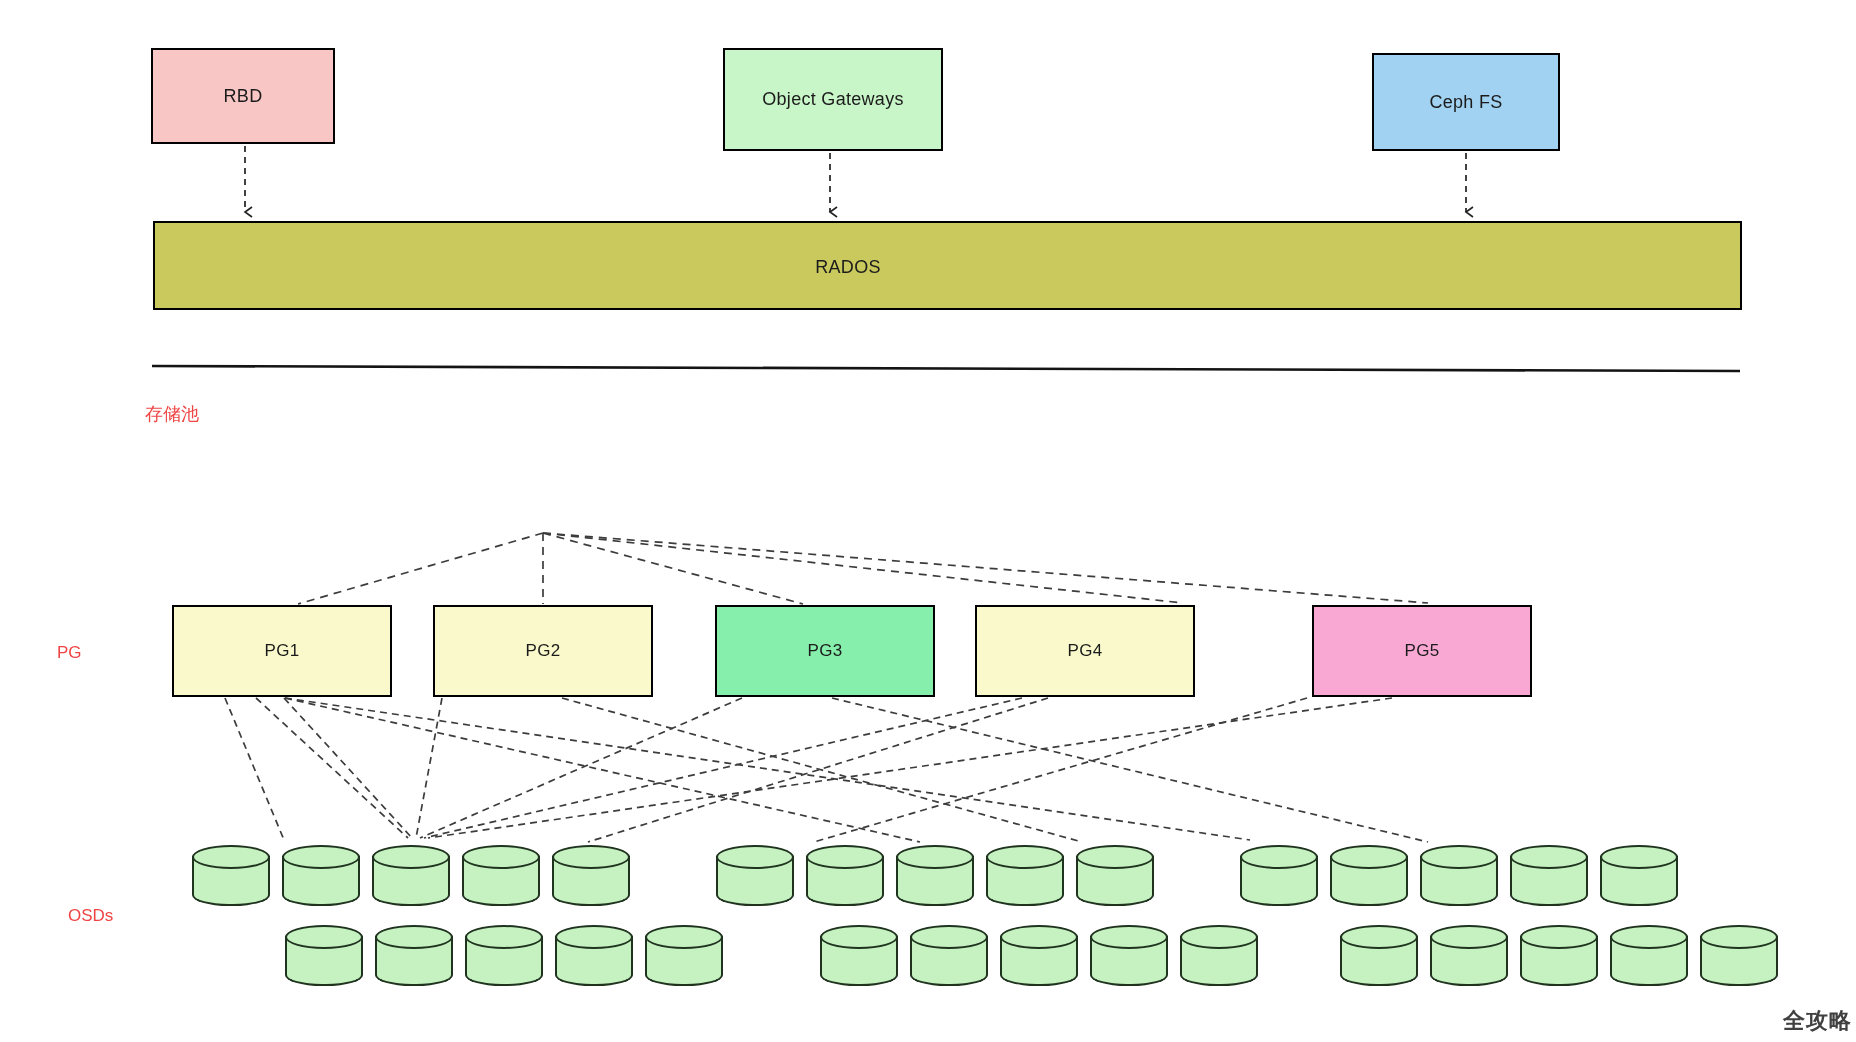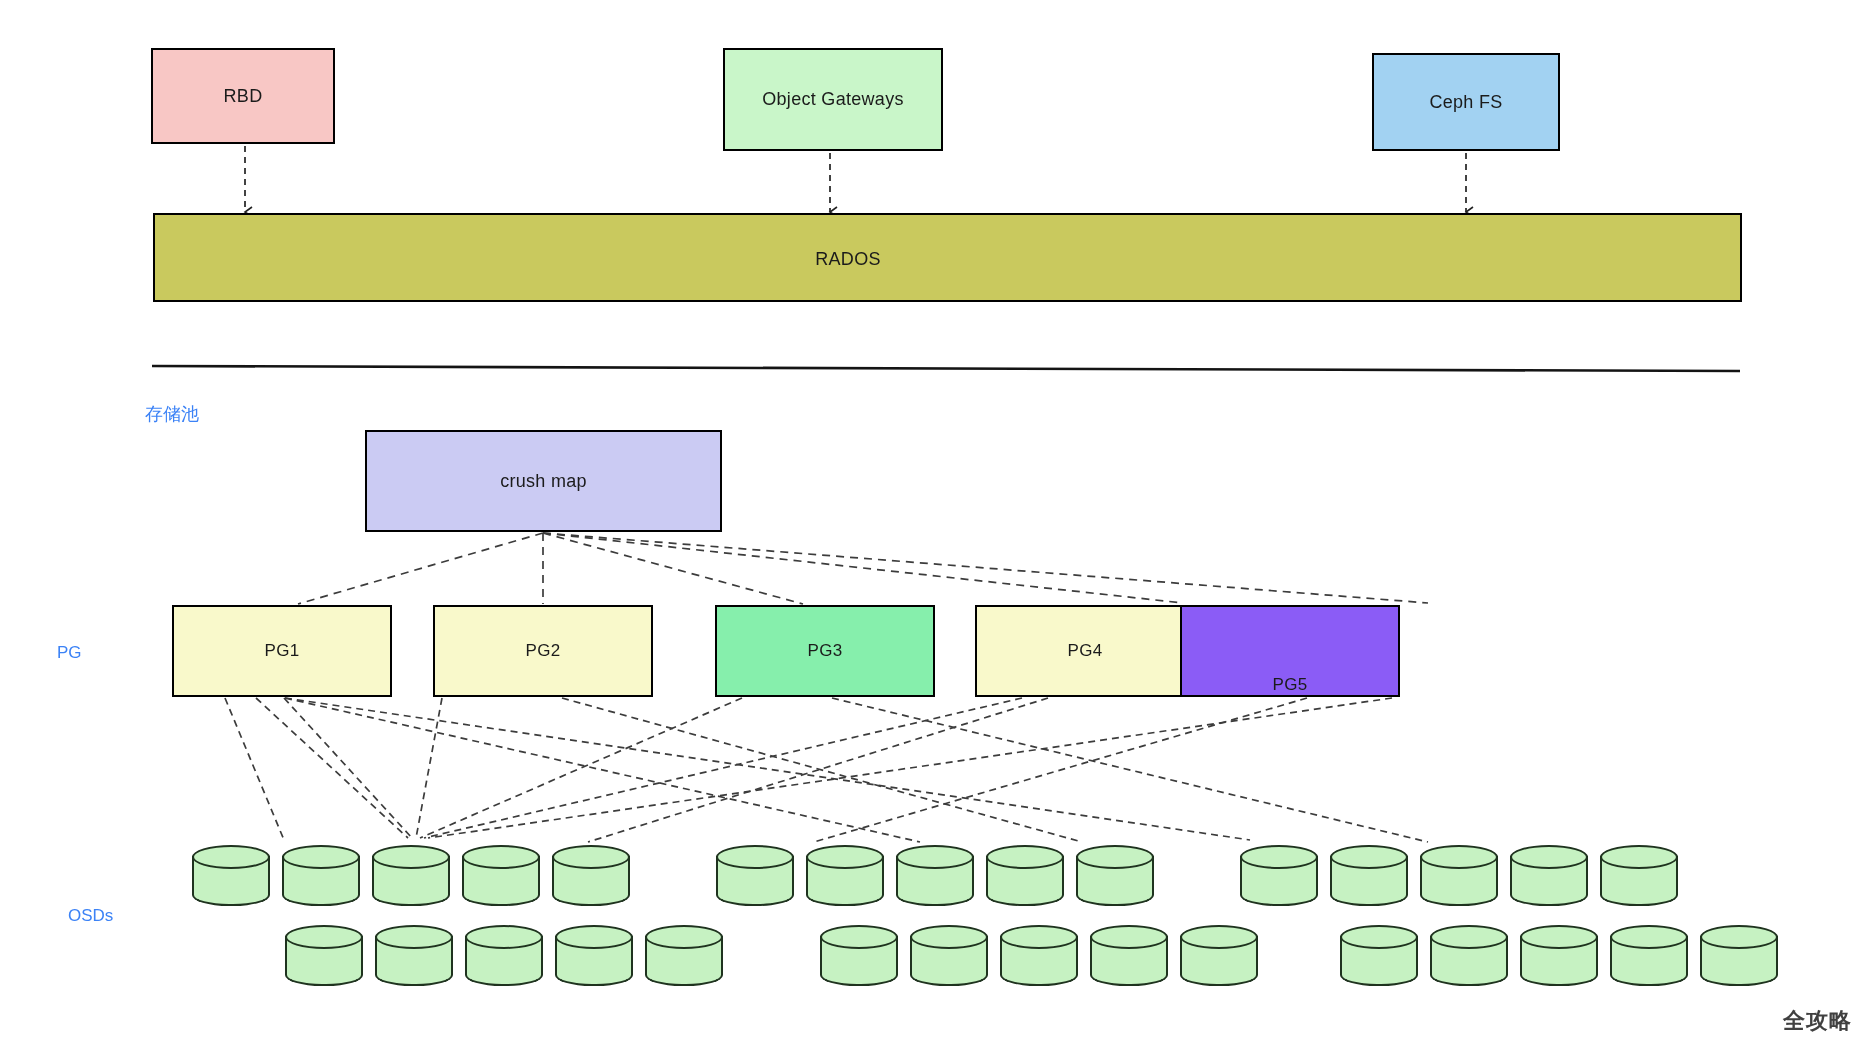--- a/index.html
+++ b/index.html
@@ -13,25 +13,25 @@
   .box {
     position:absolute; z-index:2;
     border:2px solid #000;
     display:flex; align-items:center; justify-content:center;
     font-size:18px; letter-spacing:0.3px;
     box-sizing:border-box;
   }
   #rbd-box        { left:151px; top:48px;  width:184px; height:96px;  }
   #ogw-box        { left:723px; top:48px;  width:220px; height:103px; }
   #cephfs-box     { left:1372px; top:53px; width:188px; height:98px;  }
-  #rados-bar      { left:153px; top:213px; width:1589px; height:89px; }
+  #rados-bar      { left:153px; top:221px; width:1589px; height:89px; }
   #rados-bar span { position:absolute; left:693px; transform:translateX(-50%); top:34px; }
   #crush-box      { left:365px; top:430px; width:357px; height:102px; }
   .pg-box         { top:605px; width:220px; height:92px; font-size:17px; }
-  .side-label     { position:absolute; z-index:2; font-size:17px; color:#3b82f6; }
+  .side-label     { position:absolute; z-index:2; font-size:17px; color:#ef4444; }
   #pool-label     { left:145px; top:402px; font-size:18px; }
   #pg-label       { left:57px;  top:643px; }
   #osds-label     { left:68px;  top:906px; }
   .cyl            { position:absolute; z-index:2; width:78px; height:63px; }
   .cyl .lid       { position:absolute; left:0; top:0;  width:74px; height:20px;
                     border:2px solid #1f331f; border-radius:50%; }
   .cyl .body      { position:absolute; left:0; top:11px; width:74px; height:48px;
                     border:2px solid #1f331f; border-top:none;
                     border-radius:0 0 37px 37px / 0 0 11px 11px; }
   #watermark      { position:absolute; z-index:3; left:1783px; top:1006px;
@@ -85,40 +85,37 @@
   <div class="box" id="ogw-box" style="background: rgb(201, 246, 201);">
     <span>Object Gateways</span>
   </div>
 
   <div class="box" id="rados-bar" style="background: rgb(201, 201, 94);">
     <span>RADOS</span>
   </div>
 
   <div class="side-label" id="pool-label">存储池</div>
 
-  <div class="box" id="crush-box" style="background: rgb(203, 203, 243);">
-    <span>crush map</span>
-  </div>
 
   <div class="side-label" id="pg-label">PG</div>
 
   <div id="pg-row">
       <div class="box pg-box" style="left: 172px; background: rgb(249, 249, 203);">
         <span>PG1</span>
       </div>
       <div class="box pg-box" style="left: 433px; background: rgb(249, 249, 203);">
         <span>PG2</span>
       </div>
       <div class="box pg-box" style="left: 715px; background: #86efac;">
         <span>PG3</span>
       </div>
       <div class="box pg-box" style="left: 975px; background: rgb(249, 249, 203);">
         <span>PG4</span>
       </div>
-      <div class="box pg-box" style="left: 1180px; background: #8b5cf6; align-items: flex-end;">
+      <div class="box pg-box" style="left: 1312px; background: #f9a8d4;">
         <span>PG5</span>
       </div>
     </div>
 
   <div class="side-label" id="osds-label">OSDs</div>
 
   <div id="osd-area">
       <div class="cyl" style="left: 192px; top: 845px;">
         <div class="body" style="background: rgb(198, 242, 194);"></div>
         <div class="lid" style="background: rgb(198, 242, 194);"></div>

